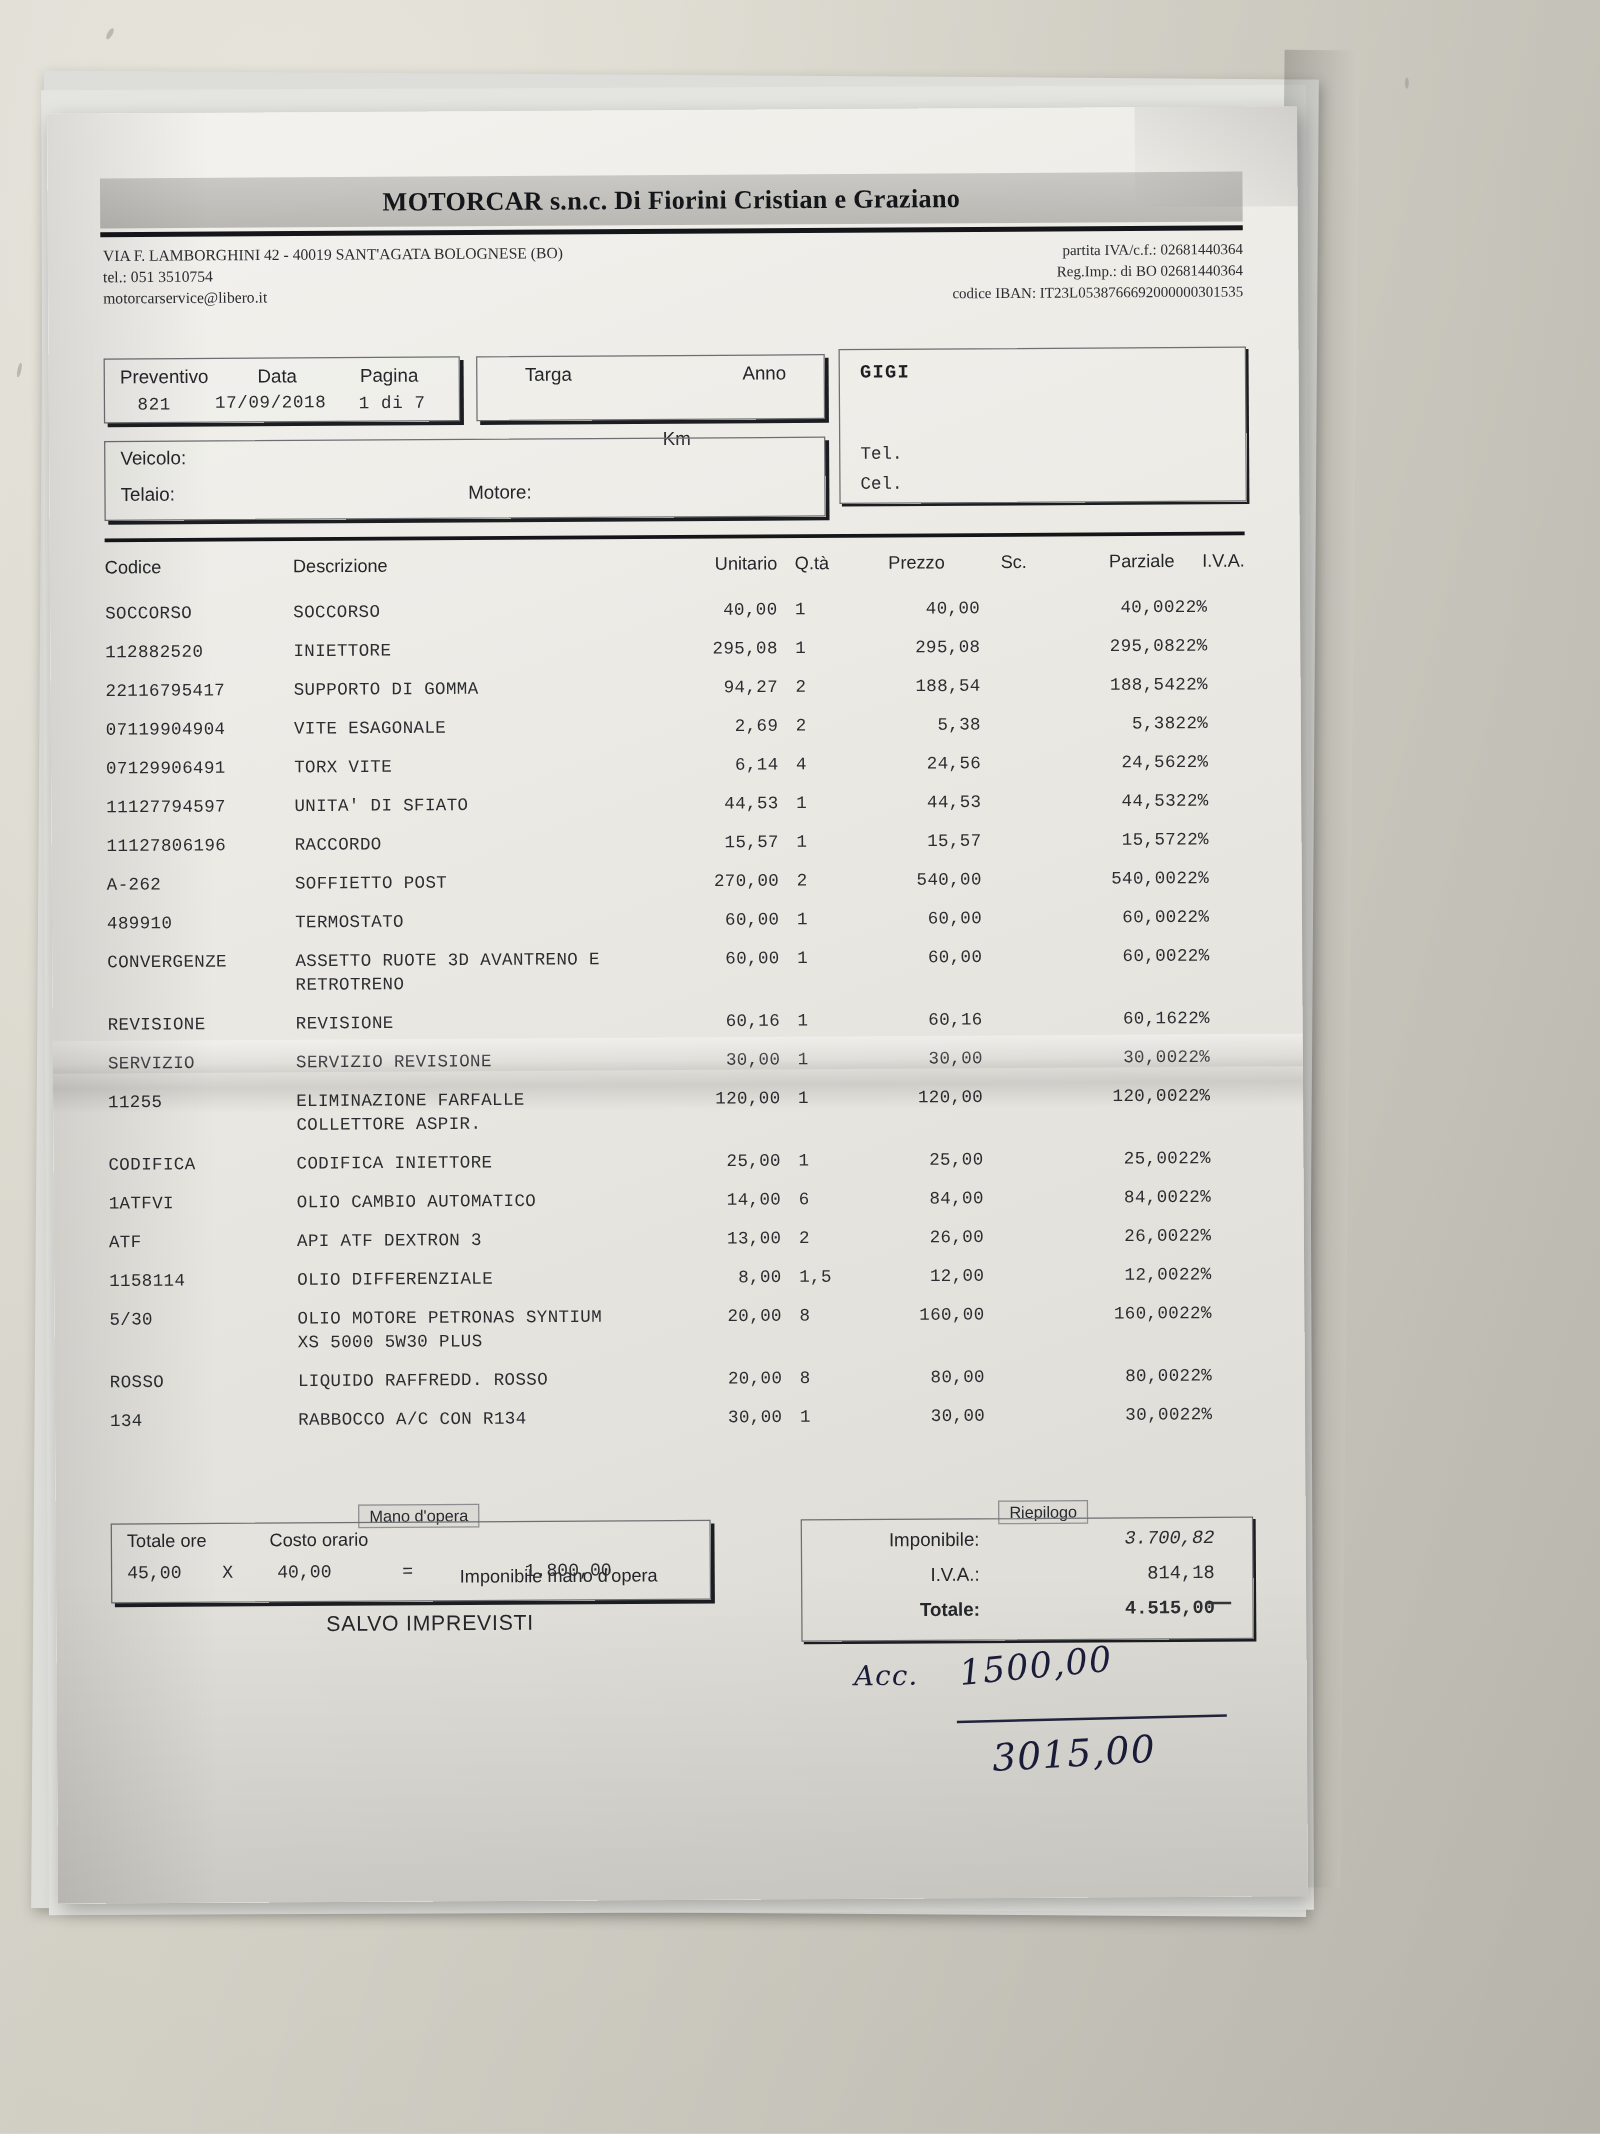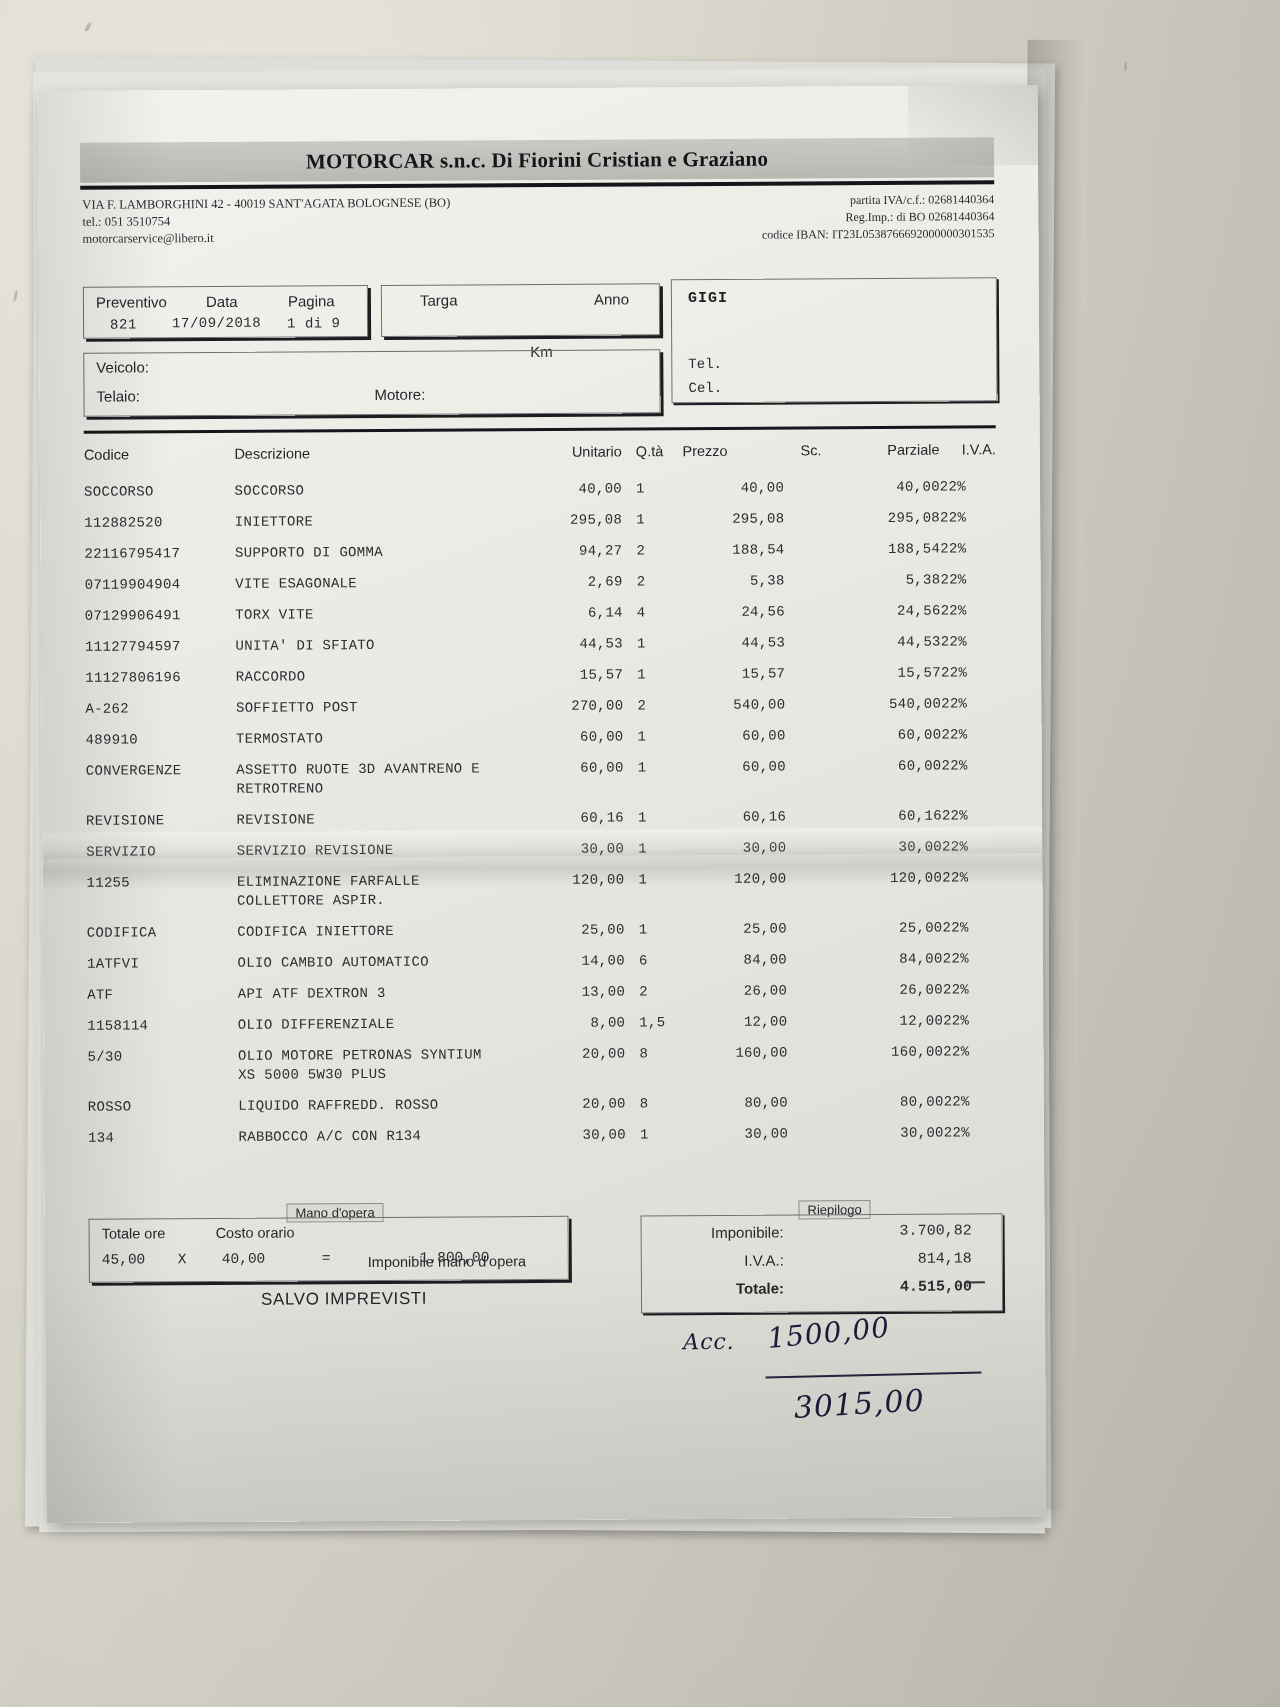--- a/index.html
+++ b/index.html
@@ -145,21 +145,21 @@
   .c-desc{width:328px;text-align:left;}
   .c-un{width:98px;text-align:right;padding-right:6px!important;}
   .c-qta{width:50px;text-align:left;padding-left:8px!important;}
   .c-prz{width:110px;text-align:right;}
   .c-sc{width:60px;text-align:center;}
   .c-par{width:110px;text-align:right;}
   .c-iva{width:60px;text-align:left;}
   th.c-cod,th.c-desc{text-align:left;}
   th.c-un{text-align:right;padding-right:6px;}
   th.c-qta{text-align:left;padding-left:6px;}
-  th.c-prz{text-align:left;}
+  th.c-prz{text-align:center;}
   th.c-sc{text-align:center;}
   th.c-par{text-align:right;}
   th.c-iva{text-align:right;}
 
   
   .box-mano{
     position:absolute;left:44px;top:1128px;width:478px;height:62px;
     border:1px solid #6d6f72;box-shadow:3px 3px 0 #1b1d20;
   }
   .tag-mano{
@@ -253,21 +253,21 @@
       <div>Reg.Imp.: di BO 02681440364</div>
       <div>codice IBAN: IT23L0538766692000000301535</div>
     </div>
 
     <div class="box box-prev">
       <div class="lbl" style="left:12px;top:6px;">Preventivo</div>
       <div class="lbl" style="left:122px;top:6px;">Data</div>
       <div class="lbl" style="left:204px;top:6px;">Pagina</div>
       <div class="val" style="left:26px;top:29px;">821</div>
       <div class="val" style="left:88px;top:28px;">17/09/2018</div>
-      <div class="val" style="left:203px;top:29px;">1 di 9</div>
+      <div class="val" style="left:203px;top:29px;">1 di 7</div>
     </div>
 
     <div class="box box-targa">
       <div class="lbl" style="left:38px;top:6px;">Targa</div>
       <div class="lbl" style="left:148px;top:10px;margin-top:48px;">Km</div>
       <div class="lbl" style="left:212px;top:6px;">Anno</div>
       <div class="val" style="left:38px;top:29px;"></div>
       <div class="val" style="left:148px;top:29px;"></div>
       <div class="val" style="left:212px;top:29px;"></div>
     </div>
@@ -510,21 +510,21 @@
       <div class="mano-val" style="left:12px;top:32px;">45,00</div>
       <div class="mano-val" style="left:88px;top:32px;">X</div>
       <div class="mano-val" style="left:132px;top:32px;">40,00</div>
       <div class="mano-val" style="left:232px;top:32px;">=</div>
       <div class="mano-val" style="left:330px;top:32px;">1.800,00</div>
     </div>
 
     <div class="tag-riep">Riepilogo</div>
     <div class="box box-riep">
       <div class="riep-lbl" style="left:12px;top:8px;">Imponibile:</div>
-      <div class="riep-val" style="left:180px;top:8px;">3.700,82</div>
+      <div class="riep-val" style="left:180px;top:8px;font-style:italic;">3.700,82</div>
       <div class="riep-lbl" style="left:12px;top:36px;">I.V.A.:</div>
       <div class="riep-val" style="left:180px;top:36px;">814,18</div>
       <div class="riep-lbl riep-bold" style="left:12px;top:64px;">Totale:</div>
       <div class="riep-val riep-bold" style="left:180px;top:64px;">4.515,00</div>
     </div>
     <div class="dash"></div>
 
     <div class="salvo">SALVO IMPREVISTI</div>
 
     <div class="hand hand-acc">Acc.</div>

